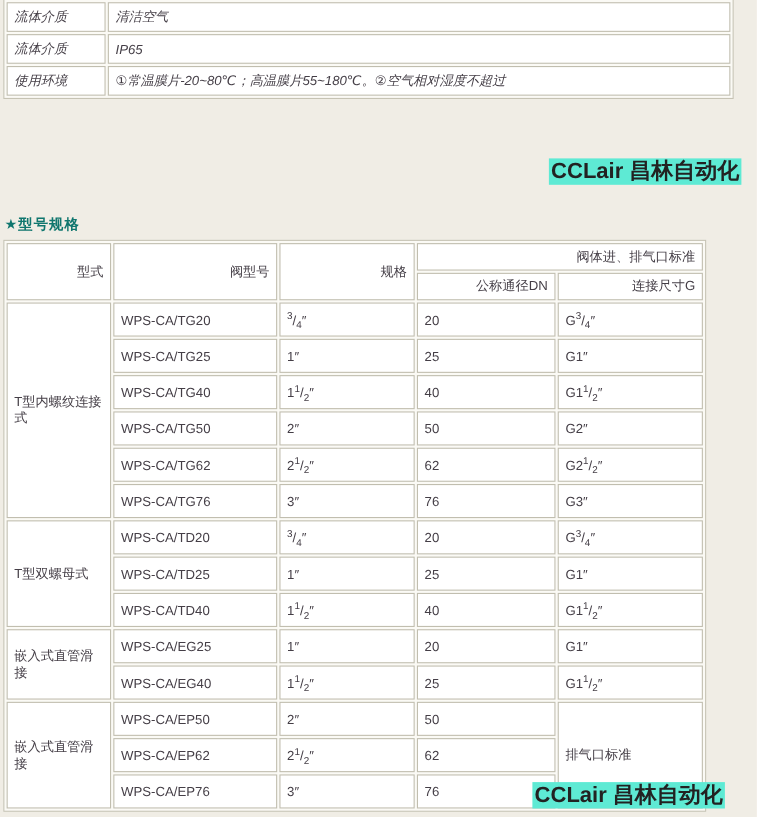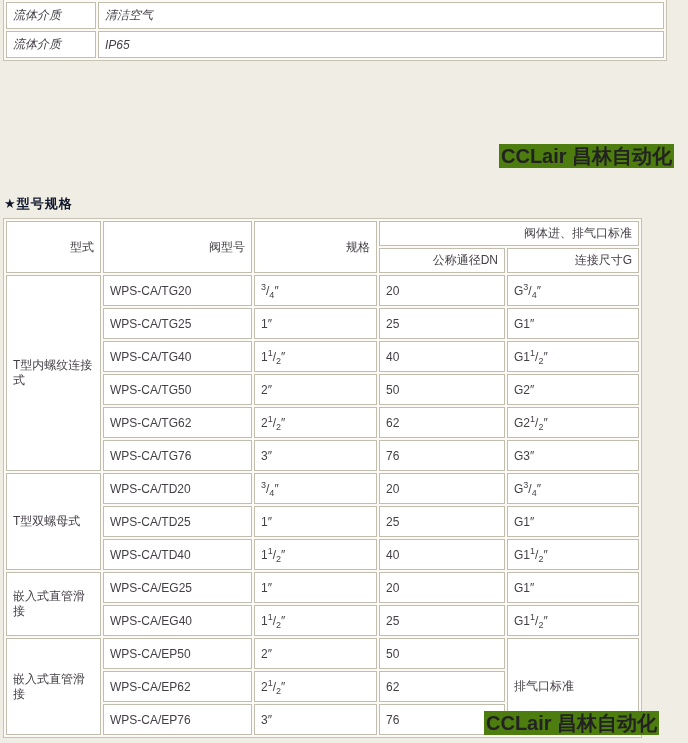--- a/index.html
+++ b/index.html
@@ -23,26 +23,26 @@
   .spec-table td{height:21px;}
   .spec-table td.lbl{white-space:normal;}
   .model-table{position:absolute;left:3px;top:218px;}
   .model-table thead td{height:19px;text-align:right;}
   .model-table tbody td{height:25px;margin-top:45px;}
   .model-table td.type-cell{white-space:normal;line-height:15px;}
   sup{font-size:9px;line-height:0;}
   sub{font-size:9px;line-height:0;}
   .section-heading{
     position:absolute;left:4px;top:195px;
-    font-size:13px;font-weight:bold;color:#0f172a;
+    font-size:13px;font-weight:bold;color:#0f766e;
     letter-spacing:1px;
   }
   .watermark{
     position:absolute;font-size:20px;font-weight:bold;color:#222222;
-    background:#4d7c0f;white-space:nowrap;padding:1px 2px;
+    background:#5eead4;white-space:nowrap;padding:1px 2px;
     line-height:22px;
   }
   .wm-top{left:499px;top:144px;}
   .wm-bottom{left:484px;top:711px;}
 </style>
 </head>
 <body>
 
 <table class="spec-table">
   <colgroup>
@@ -50,20 +50,24 @@
       <col style="width:566px">
     </colgroup>
   <tbody id="spec-body">
       <tr>
         <td class="lbl">流体介质</td>
         <td>清洁空气</td>
       </tr>
       <tr>
         <td class="lbl">流体介质</td>
         <td>IP65</td>
+      </tr>
+      <tr>
+        <td class="lbl">使用环境</td>
+        <td>①常温膜片-20~80℃；高温膜片55~180℃。②空气相对湿度不超过</td>
       </tr>
     </tbody>
 </table>
 
 <div class="section-heading"><span>★</span><span>型号规格</span></div>
 
 <table class="model-table">
   <colgroup>
     <col style="width:95px">
       <col style="width:149px">

